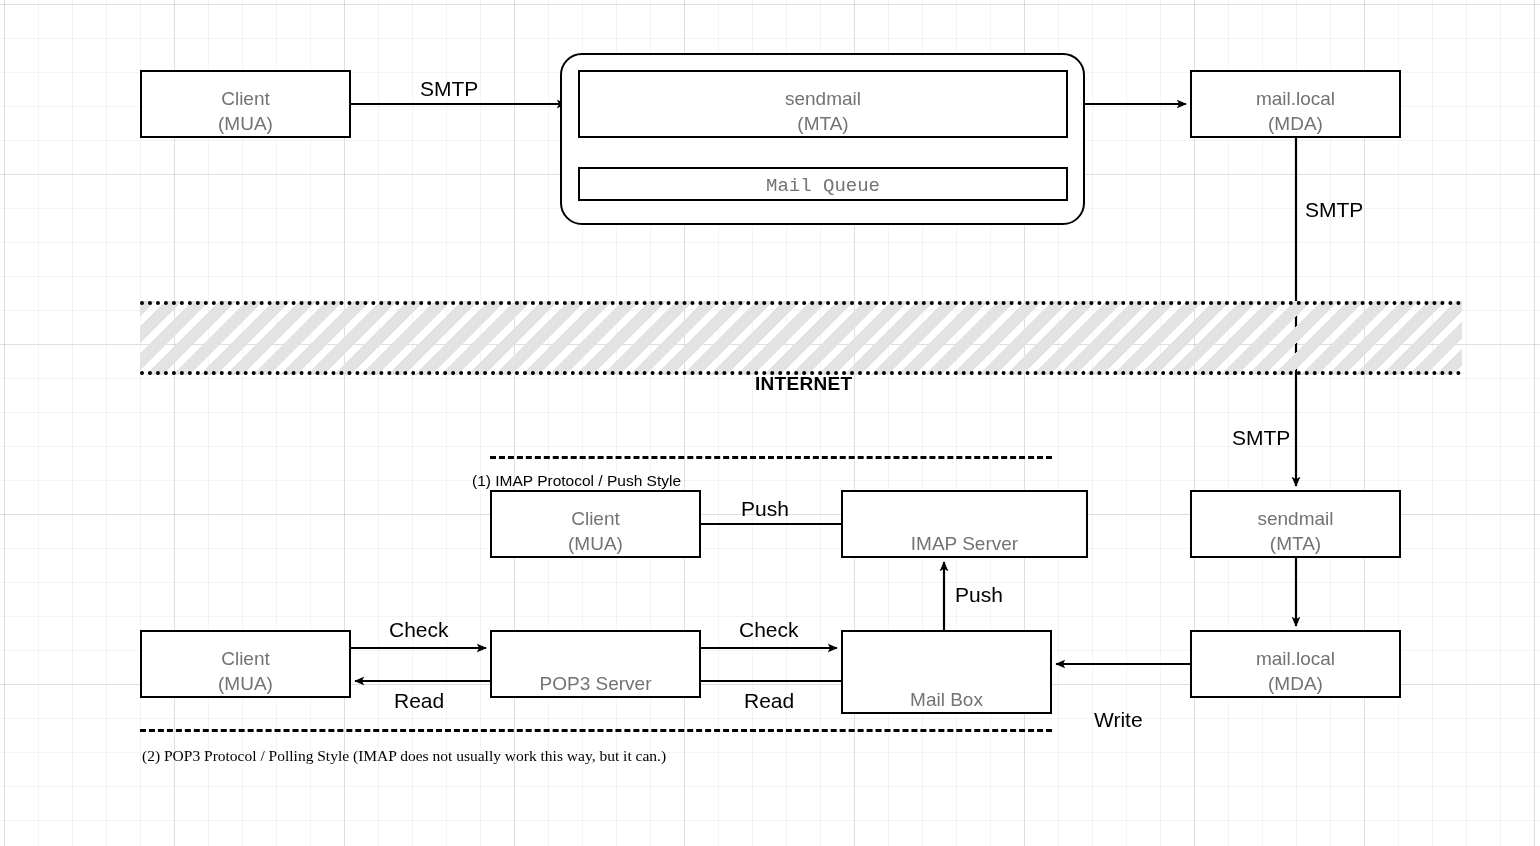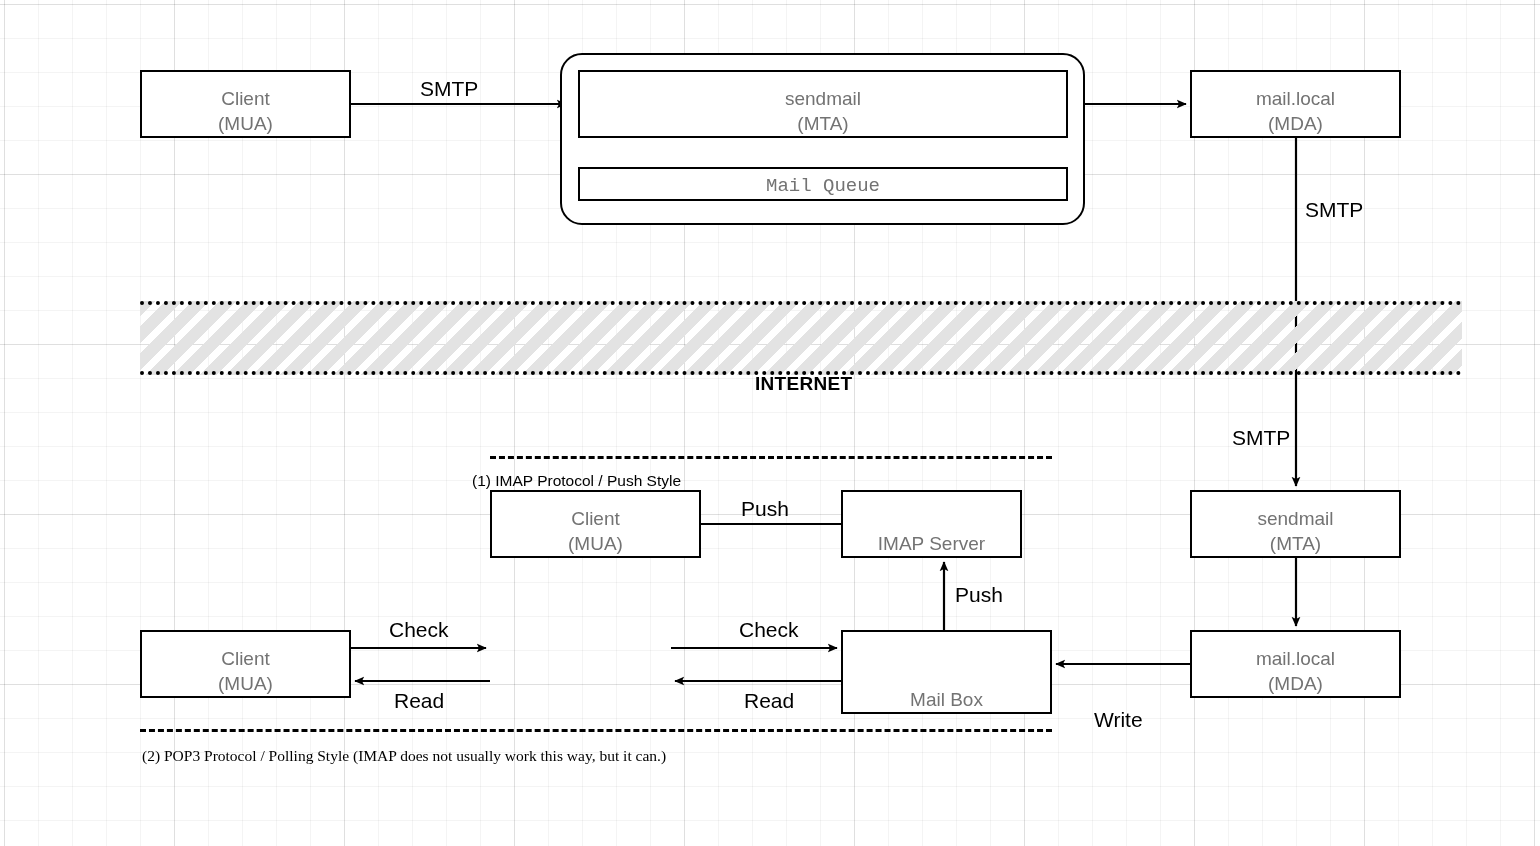--- a/index.html
+++ b/index.html
@@ -187,40 +187,43 @@
 
   <div class="edge-label" style="left:1232px; top:427px;">SMTP</div>
 
   <div class="node" style="left:490px; top:490px; width:211px; height:68px;">
     <span class="ln">Client</span>
     <span class="ln">(MUA)</span>
   </div>
 
   <div class="edge-label" style="left:741px; top:498px;">Push</div>
 
-  <div class="node" style="left:841px; top:490px; width:181px; height:68px;">
+  <div class="node" style="left:841px; top:490px; width:247px; height:68px;">
     <span class="ln">IMAP Server</span>
   </div>
 
   <div class="node" style="left:1190px; top:490px; width:211px; height:68px;">
     <span class="ln">sendmail</span>
     <span class="ln">(MTA)</span>
   </div>
 
   <div class="edge-label" style="left:955px; top:584px;">Push</div>
 
   <div class="node" style="left:140px; top:630px; width:211px; height:68px;">
     <span class="ln">Client</span>
     <span class="ln">(MUA)</span>
   </div>
 
   <div class="edge-label" style="left:389px; top:619px;">Check</div>
 
   <div class="edge-label" style="left:394px; top:690px;">Read</div>
 
+  <div class="node" style="left:490px; top:630px; width:211px; height:68px;">
+    <span class="ln">POP3 Server</span>
+  </div>
 
   <div class="edge-label" style="left:739px; top:619px;">Check</div>
 
   <div class="edge-label" style="left:744px; top:690px;">Read</div>
 
   <div class="node" style="left:841px; top:630px; width:211px; height:84px;">
     <span class="ln">Mail Box</span>
   </div>
 
   <div class="edge-label" style="left:1094px; top:673px;margin-top:36px;">Write</div>

